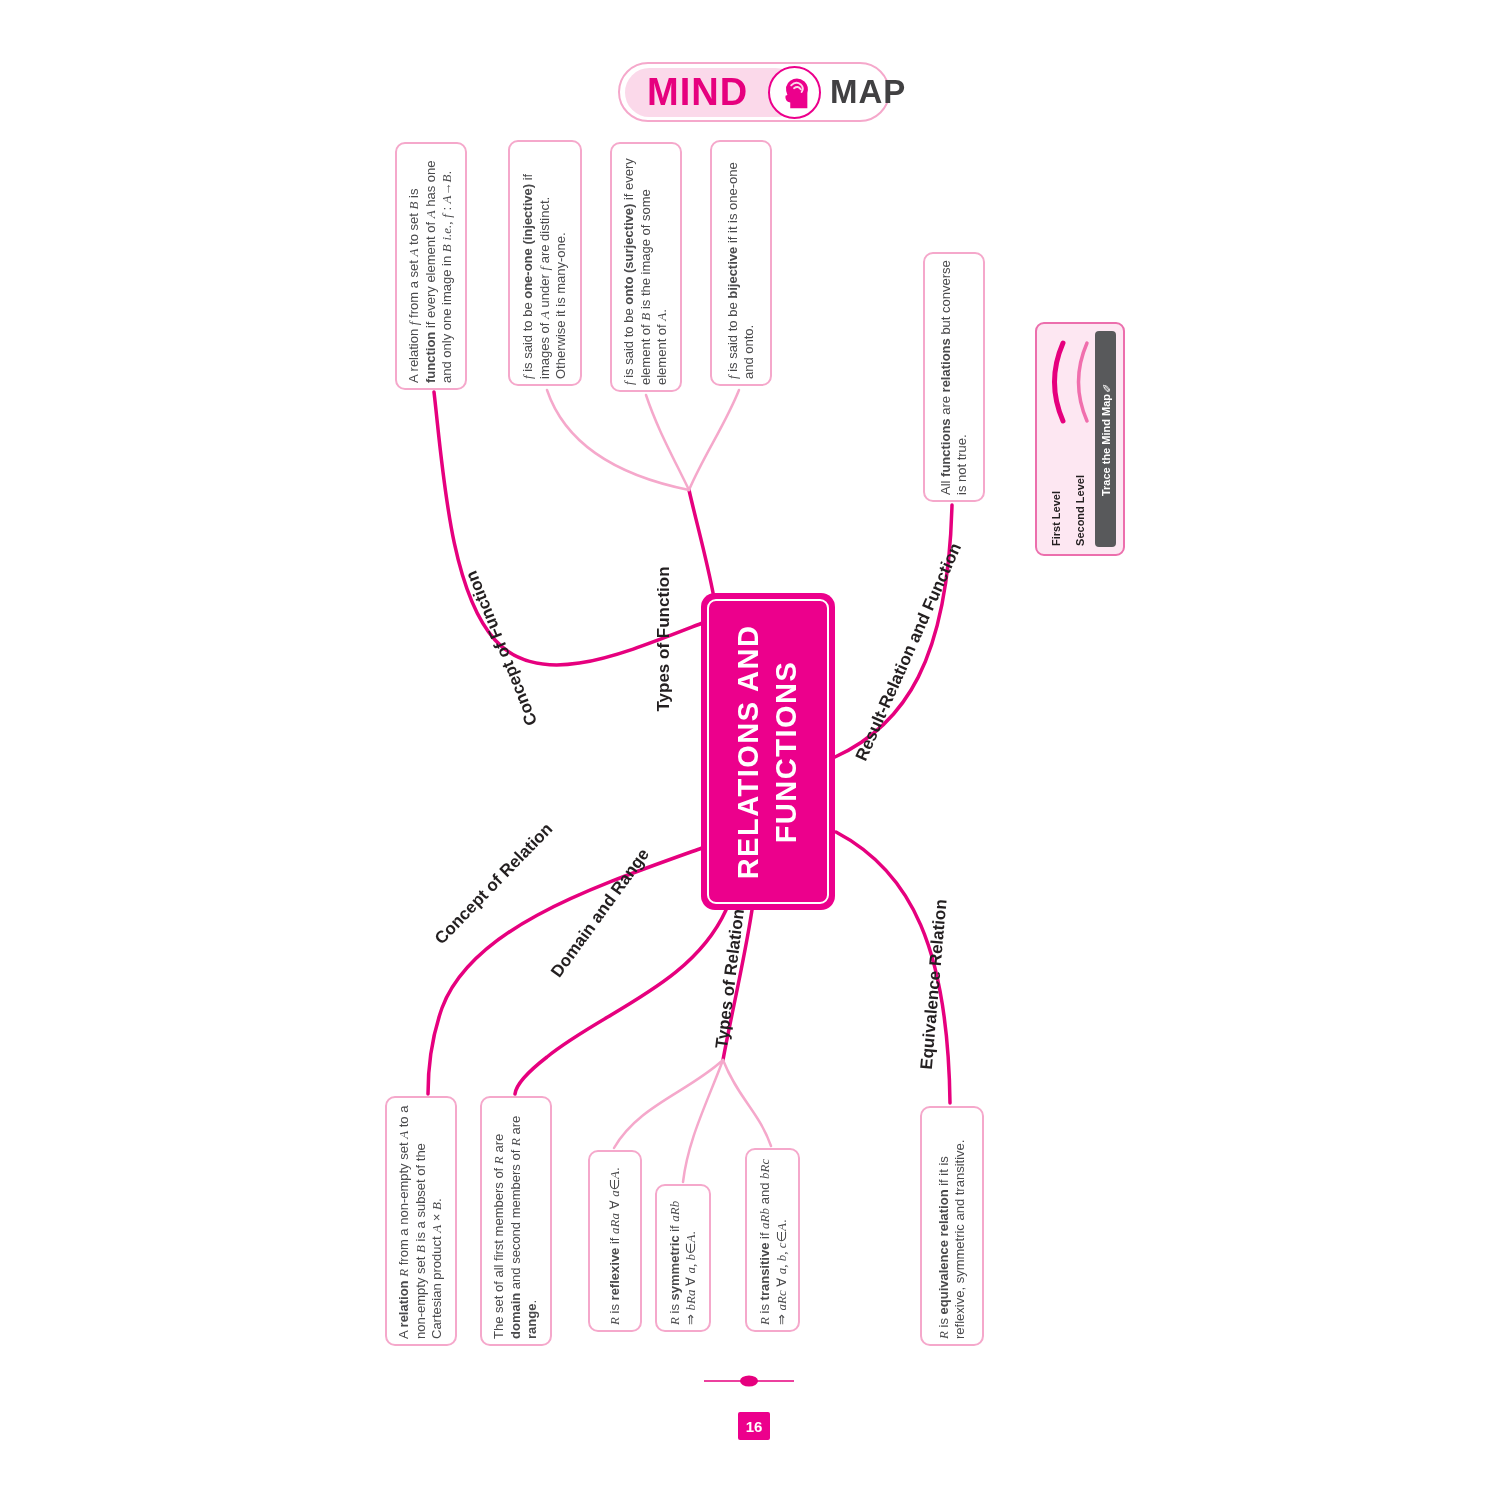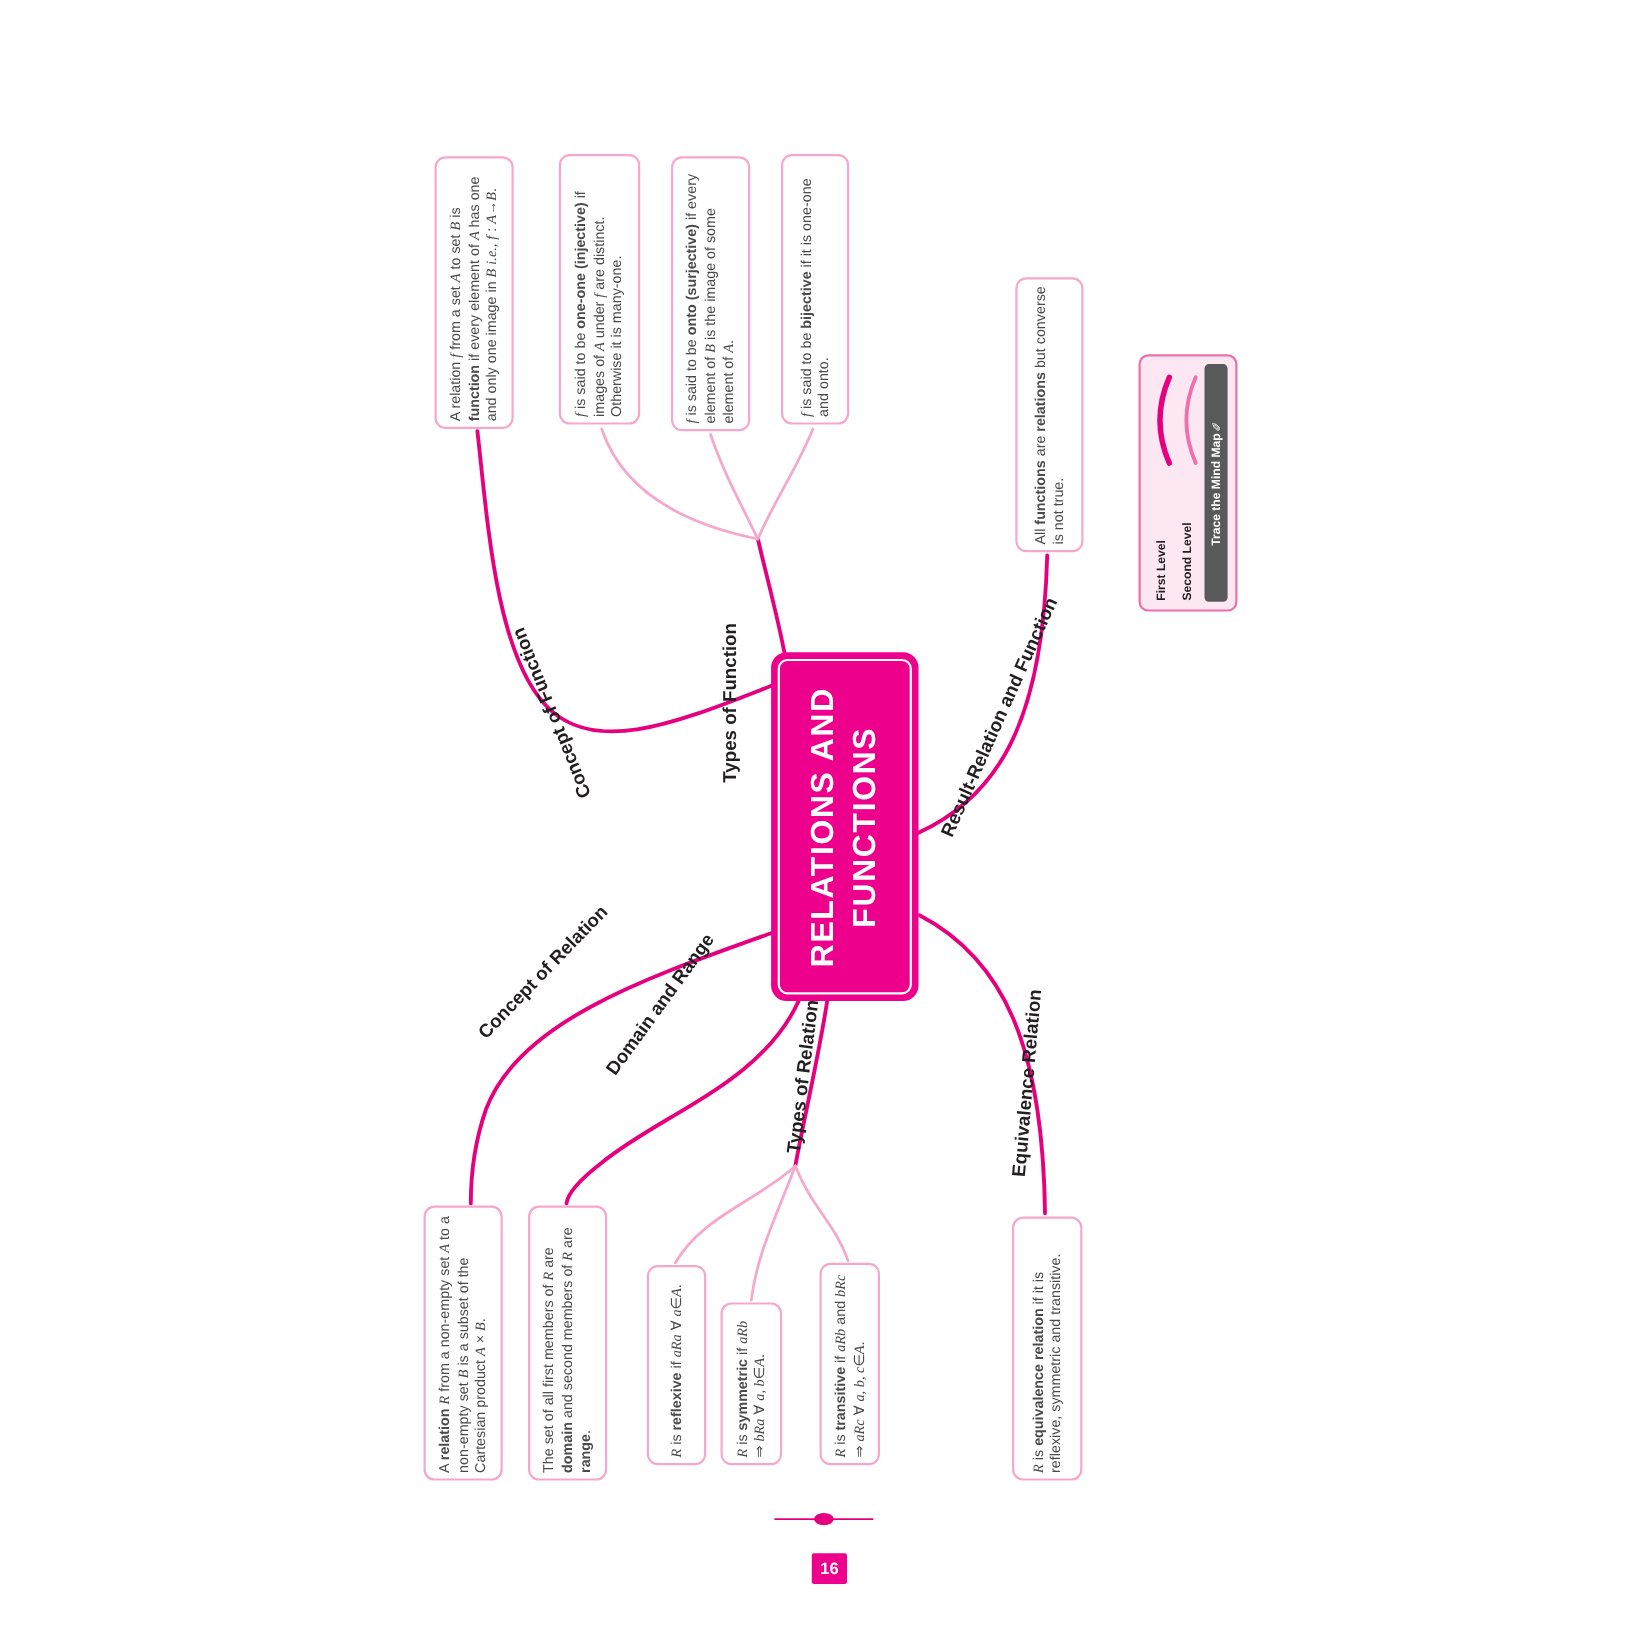--- a/index.html
+++ b/index.html
@@ -84,20 +84,30 @@
     <path class="curve-sub" d="M 689 490 C 672 455, 657 428, 646 395"></path>
     <path class="curve-sub" d="M 689 490 C 704 455, 725 425, 739 390"></path>
     <path class="curve-sub" d="M 723 1060 C 688 1092, 638 1106, 614 1148"></path>
     <path class="curve-sub" d="M 723 1060 C 706 1105, 688 1140, 683 1182"></path>
     <path class="curve-sub" d="M 723 1060 C 738 1098, 759 1112, 771 1146"></path>
 
     <line x1="704" y1="1381" x2="794" y2="1381" stroke="#E6007E" stroke-width="1.5"></line>
     <ellipse cx="749" cy="1381" rx="9" ry="5.5" fill="#E6007E"></ellipse>
   </svg>
 
+  <div id="logo">
+    <div id="logo-mind">MIND</div>
+    <div id="logo-icon">
+      <svg width="38" height="38" viewBox="0 0 40 40">
+        <path d="M15 36 L15 30 Q9 29 10 23 L12 22 Q8 12 15 7 Q23 2 30 8 Q35 13 33 20 L33 36 Z" fill="#EC008C"></path>
+        <path d="M16 12 Q21 7 26 11 Q30 15 27 19 M19 15 Q23 12 26 16" stroke="#FBD9EA" stroke-width="2" fill="none" stroke-linecap="round"></path>
+      </svg>
+    </div>
+    <div id="logo-map">MAP</div>
+  </div>
 
   <div id="center-node">
     <div class="center-rot">
       <div>RELATIONS AND</div>
       <div>FUNCTIONS</div>
     </div>
   </div>
 
   <div class="branch-label" style="left:417px;top:638px;width:170px;transform:rotate(-112deg);">Concept of Function</div>
   <div class="branch-label" style="left:589px;top:629px;width:150px;transform:rotate(-90deg);">Types of Function</div>

